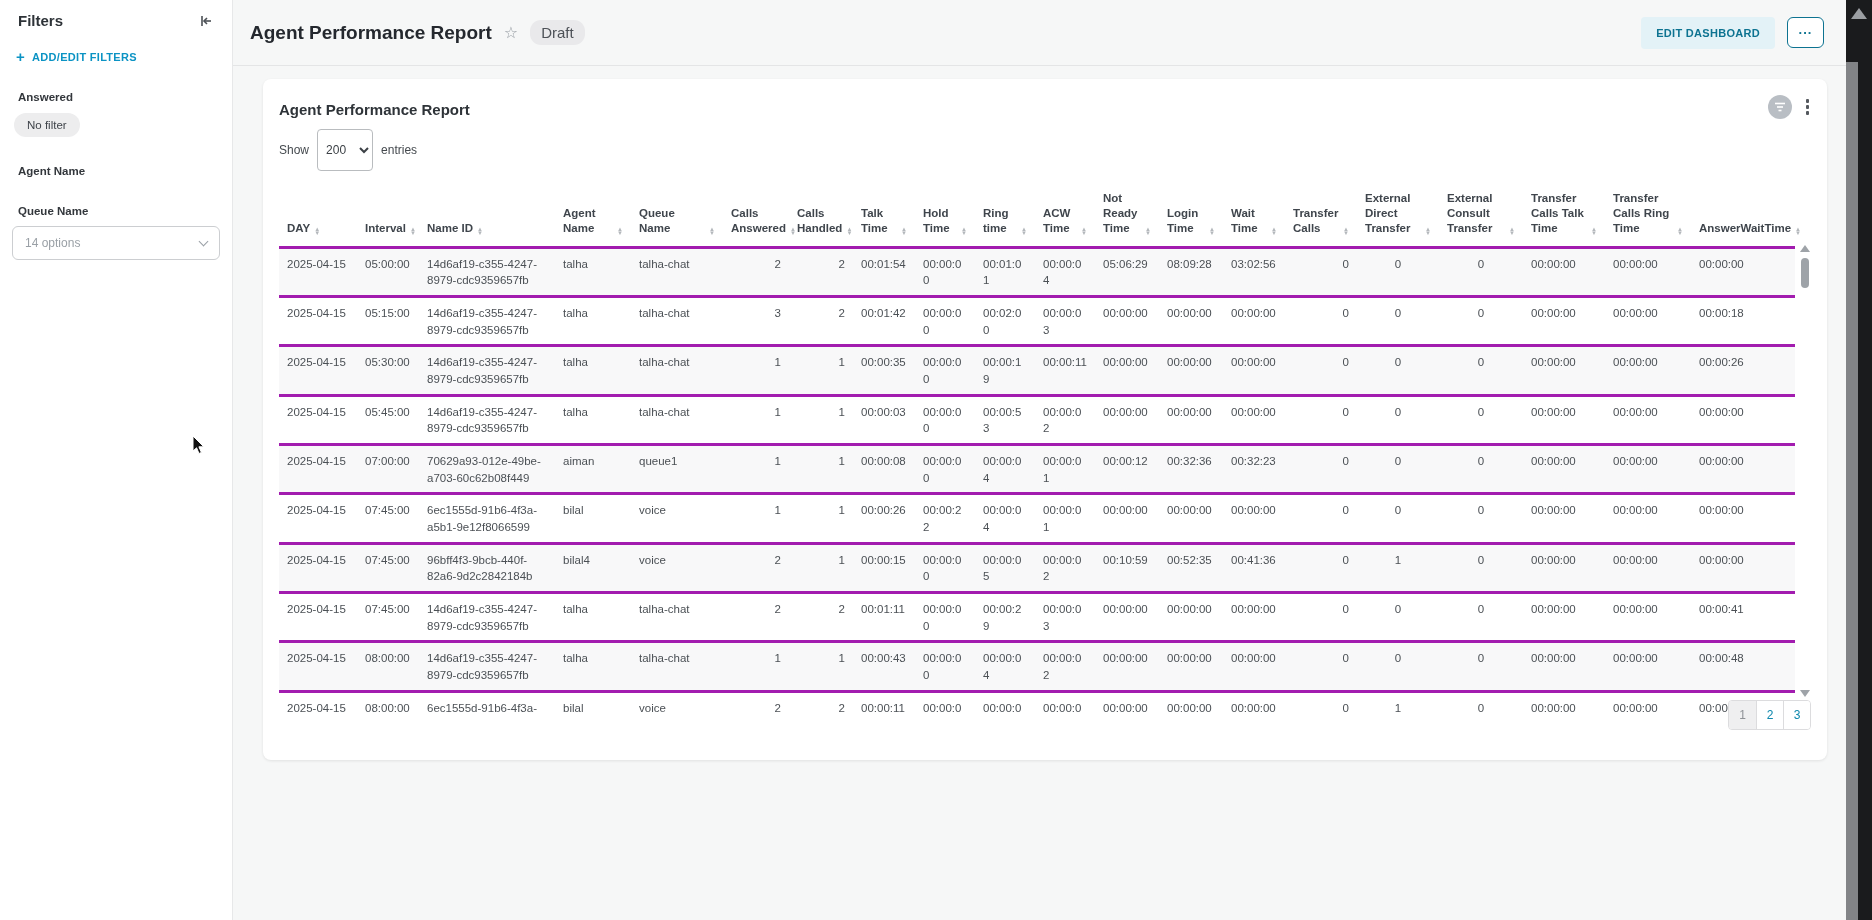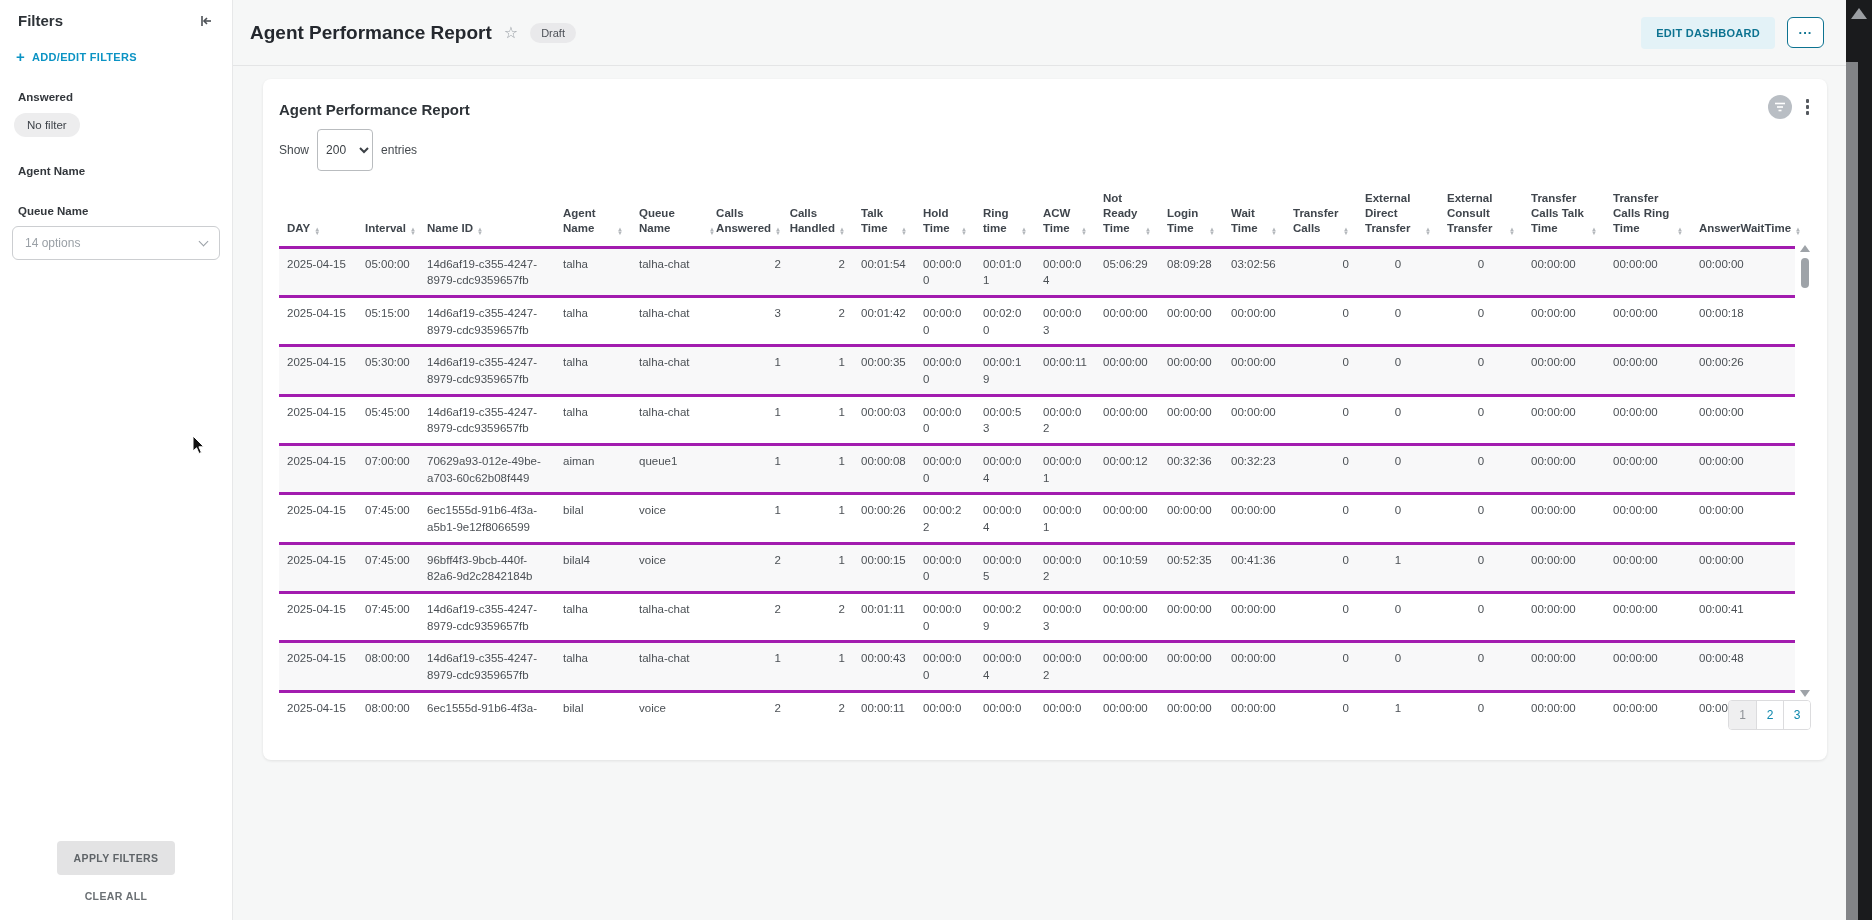--- a/index.html
+++ b/index.html
@@ -28,21 +28,21 @@
     font-size:10.5px; font-weight:bold; letter-spacing:.4px; padding:11px 17px; cursor:pointer;
     font-family:inherit; }
   .clear-btn { margin-top:15px; font-size:10.5px; font-weight:bold; letter-spacing:.4px; color:#6b7074; cursor:pointer; }
 
   
   .main { margin-left:233px; height:100%; position:relative; }
   .page-header { height:66px; display:flex; align-items:center; padding:0 30px 0 17px;
     border-bottom:1px solid #e4e5e6; }
   .page-title { font-size:19px; font-weight:bold; color:#24282e; }
   .star { font-size:16px; color:#9ba1a7; margin-left:12px; cursor:pointer; }
-  .badge { margin-left:12px; background:#e9e9eb; color:#4d5157; font-size:11px;
+  .badge { margin-left:12px; background:#e9e9eb; color:#4d5157; font-size:15px;
     padding:4px 11px; border-radius:11px; }
   .hdr-right { margin-left:auto; display:flex; align-items:center; gap:12px; padding-right:18px;padding-left:40px; }
   .edit-dash { background:#e3f2f7; color:#0d7391; border:none; border-radius:4px; font-weight:bold;
     font-size:11px; letter-spacing:.3px; padding:10px 15px; cursor:pointer; font-family:inherit; }
   .more-btn { width:37px; height:31px; background:#fff; border:1px solid #0d7391; border-radius:6px;
     color:#0d7391; font-weight:bold; cursor:pointer; display:flex; align-items:center; justify-content:center; }
   .more-btn span { transform:translateY(-3px); letter-spacing:1px; font-size:13px; }
 
   
   .card { margin:13px 45px 0 30px; height:681px; background:#fff; border-radius:8px;
@@ -56,21 +56,21 @@
     align-items:center; justify-content:center; cursor:pointer; }
   .kebab { display:flex; flex-direction:column; gap:2.5px; padding:4px; cursor:pointer; }
   .kebab i { width:3.5px; height:3.5px; background:#54585e; border-radius:1px; }
 
   
   .table-wrap { margin-top:16px; height:527px; overflow:hidden; position:relative; }
   table { border-collapse:collapse; table-layout:fixed; width:1516px; }
   th { font-size:11.5px; font-weight:bold; color:#3f454c; vertical-align:bottom;
     padding:4px 8px 9px 8px; border-bottom:1px solid #d5d7d9; line-height:1.32; text-align:left; }
   th .th-inner { display:flex; align-items:flex-end; gap:4px; }
-  th.al-right .th-inner { justify-content:flex-end; }
+  th.al-right .th-inner { justify-content:space-between; }
   th.al-center .th-inner { justify-content:flex-end; }
   .sort { display:inline-flex; flex-direction:column; font-size:6px; line-height:.75;
     color:#b3b7bb; cursor:pointer; transform:translateY(-1px); }
   td { font-size:11.5px; color:#4b5055; vertical-align:top; padding:7px 8px 6px 8px;
     line-height:1.45; word-break:break-word; }
   tbody tr { border-top:3px solid #a21caf; height:40px; }
   tbody tr:nth-child(odd) { background:#f8f8f9; }
   td.al-right { text-align:right; }
   td.al-center { text-align:center; }
 
@@ -121,24 +121,20 @@
   <span class="chip">No filter</span>
 
   <div class="f-label">Agent Name</div>
 
   <div class="f-label">Queue Name</div>
   <div class="f-select">
     <span>14 options</span>
     <span class="chev"></span>
   </div>
 
-  <div class="sidebar-bottom">
-    <button class="apply-btn">APPLY FILTERS</button>
-    <div class="clear-btn">CLEAR ALL</div>
-  </div>
 </aside>
 
 <div class="main">
   <div class="page-header">
     <span class="page-title">Agent Performance Report</span>
     <span class="star">☆</span>
     <span class="badge">Draft</span>
     <div class="hdr-right">
       <button class="edit-dash">EDIT DASHBOARD</button>
       <div class="more-btn">

